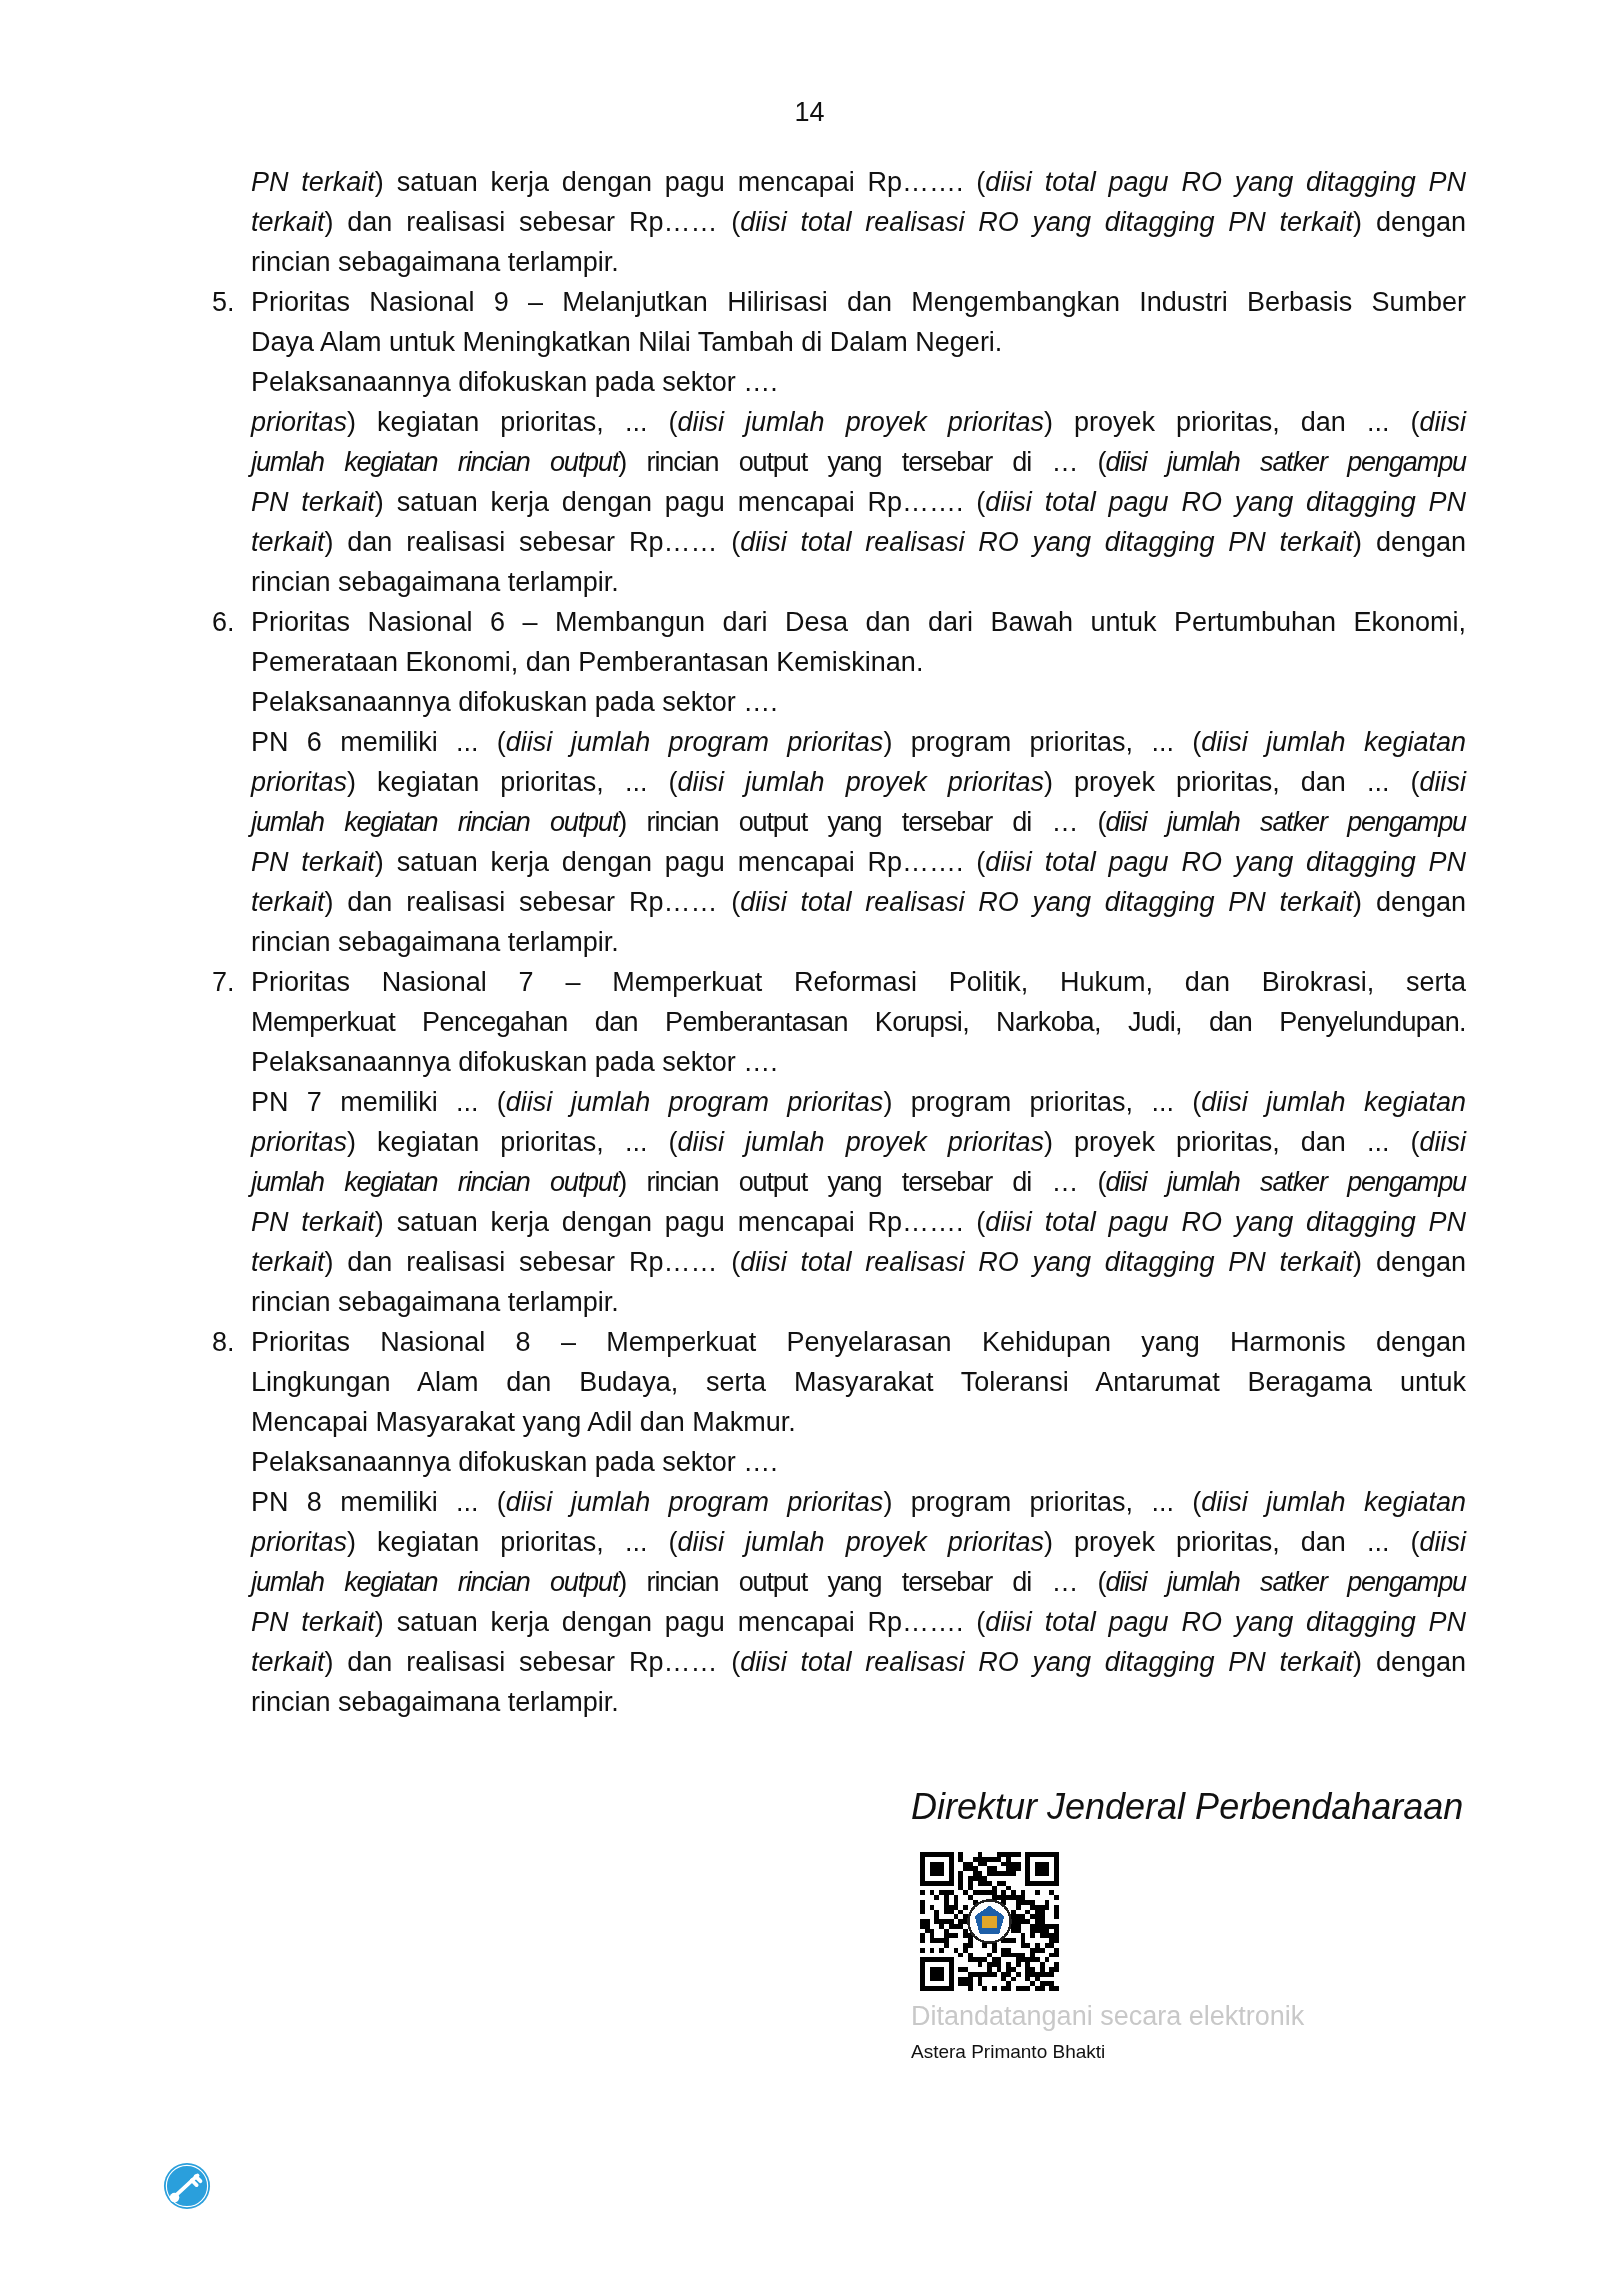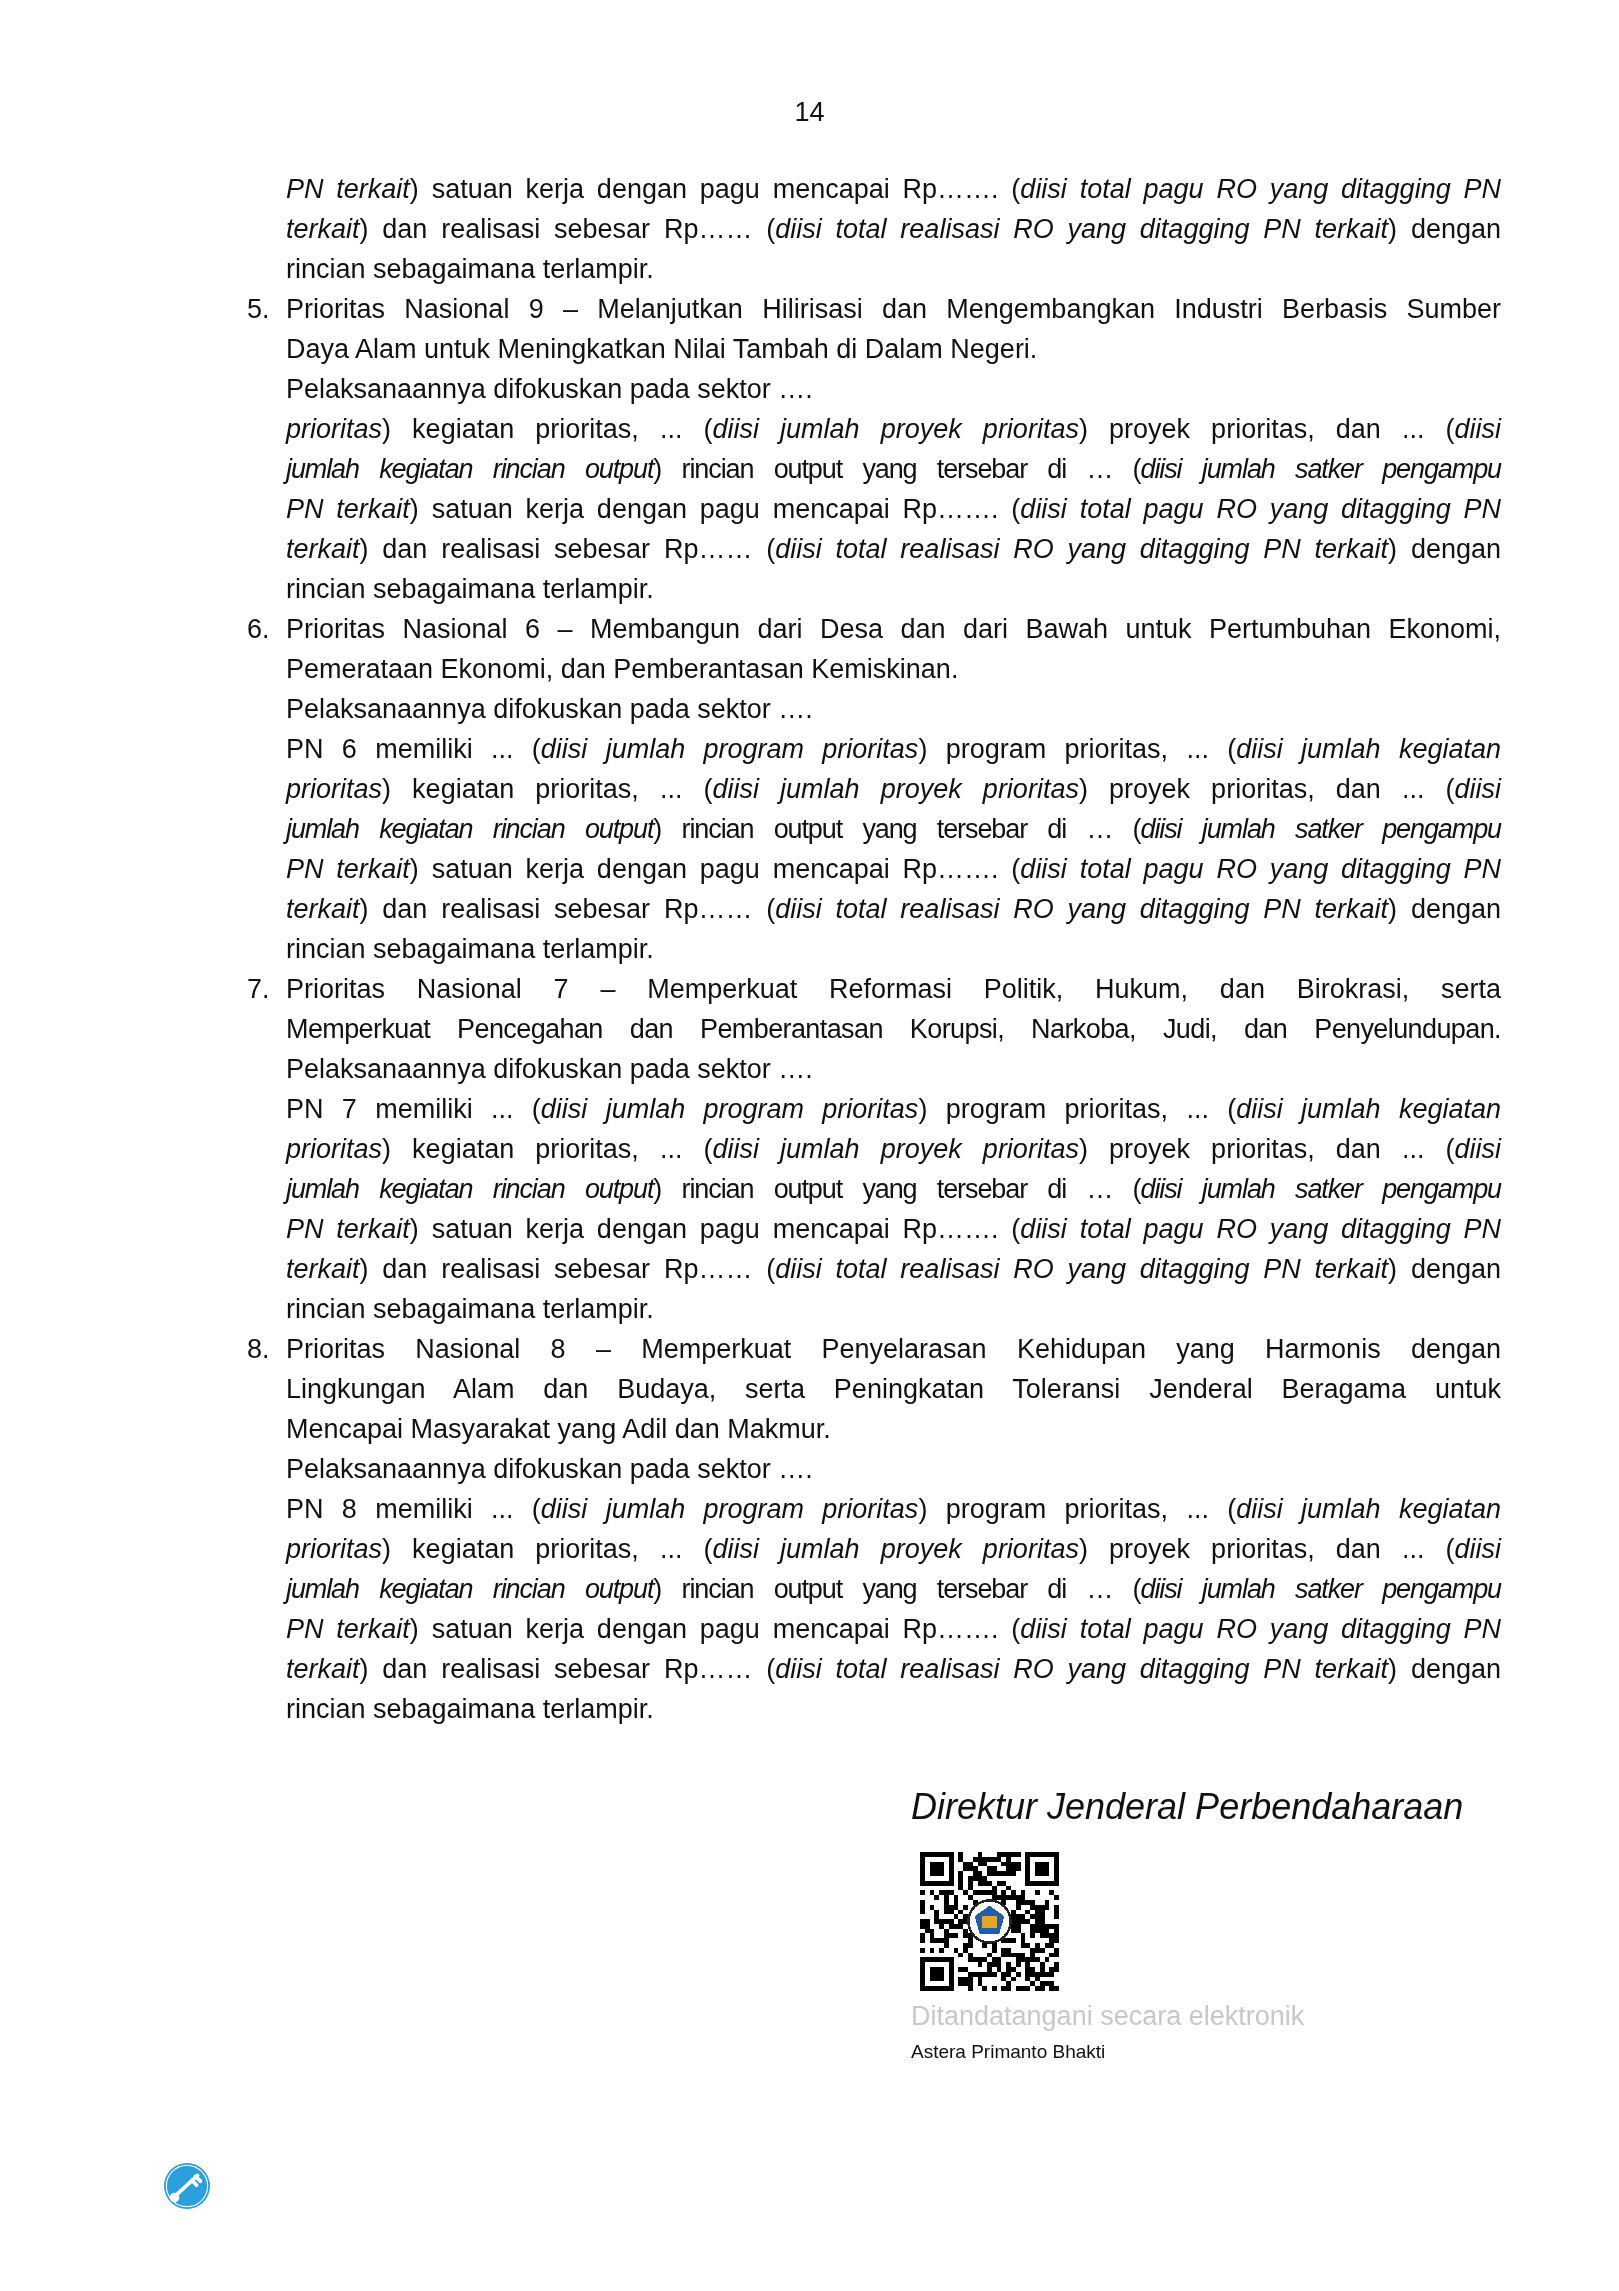--- a/index.html
+++ b/index.html
@@ -1,20 +1,20 @@
 <!DOCTYPE html>
 <html><head>
 <meta charset="utf-8">
 <style>
   html, body { margin: 0; padding: 0; background: #ffffff; }
   body { width: 1619px; height: 2291px; position: relative; overflow: hidden;
          font-family: "Liberation Sans", sans-serif; color: #111111; }
   .page-number { position: absolute; top: 97px; left: 0; width: 1619px; text-align: center;
                  font-size: 27px; line-height: 31px; }
-  .body-text { position: absolute; top: 169px; left: 212px; width: 1254px; margin-left: 35px; }
+  .body-text { position: absolute; top: 162px; left: 212px; width: 1254px; }
   .line { position: relative; height: 40px; line-height: 40px; font-size: 27px;
           padding-left: 39px; white-space: nowrap; }
   .line .txt { display: block; width: 1215px; overflow: visible; }
   .line.just .txt { text-align: justify; text-align-last: justify; }
   .line.left .txt { text-align: left; }
   .line .num { position: absolute; left: 0; top: 0; }
   .line.condensed .txt { letter-spacing: -0.6px; }
   .line.condensed2 .txt { letter-spacing: -1.1px; word-spacing: -1px; }
   i { font-style: italic; }
   .signature { position: absolute; left: 911px; top: 1788px; width: 574px; }
@@ -120,21 +120,21 @@
       <span class="txt"><i>terkait</i><span>) dan realisasi sebesar Rp…… (</span><i>diisi total realisasi RO yang ditagging PN terkait</i><span>) dengan</span></span>
     </div>
     <div class="line left">
       <span class="txt"><span>rincian sebagaimana terlampir.</span></span>
     </div>
     <div class="line just">
       <span class="num">8.</span>
       <span class="txt"><span>Prioritas Nasional 8 – Memperkuat Penyelarasan Kehidupan yang Harmonis dengan</span></span>
     </div>
     <div class="line just">
-      <span class="txt"><span>Lingkungan Alam dan Budaya, serta Peningkatan Toleransi Jenderal Beragama untuk</span></span>
+      <span class="txt"><span>Lingkungan Alam dan Budaya, serta Masyarakat Toleransi Antarumat Beragama untuk</span></span>
     </div>
     <div class="line left">
       <span class="txt"><span>Mencapai Masyarakat yang Adil dan Makmur.</span></span>
     </div>
     <div class="line left">
       <span class="txt"><span>Pelaksanaannya difokuskan pada sektor ….</span></span>
     </div>
     <div class="line just">
       <span class="txt"><span>PN 8 memiliki ... (</span><i>diisi jumlah program prioritas</i><span>) program prioritas, ... (</span><i>diisi jumlah kegiatan</i></span>
     </div>

